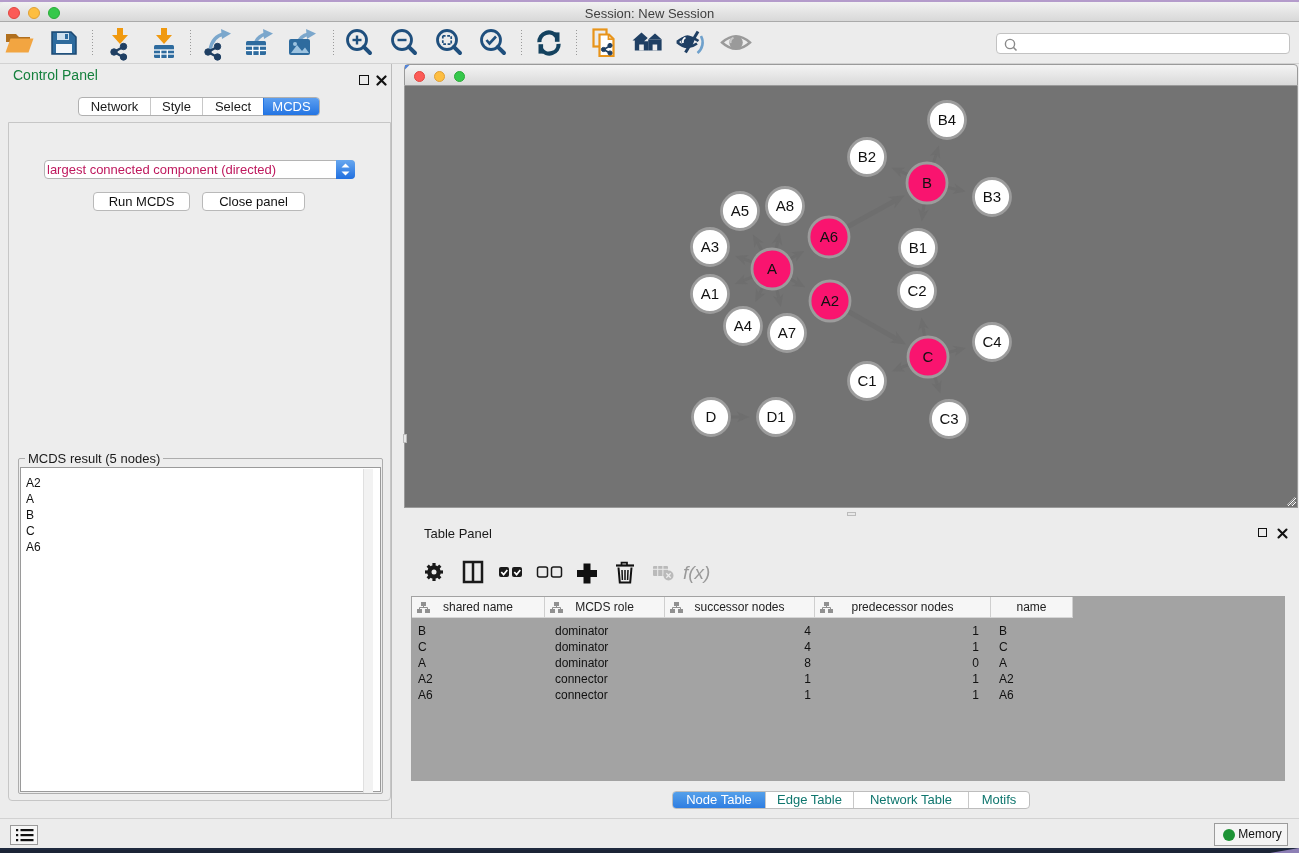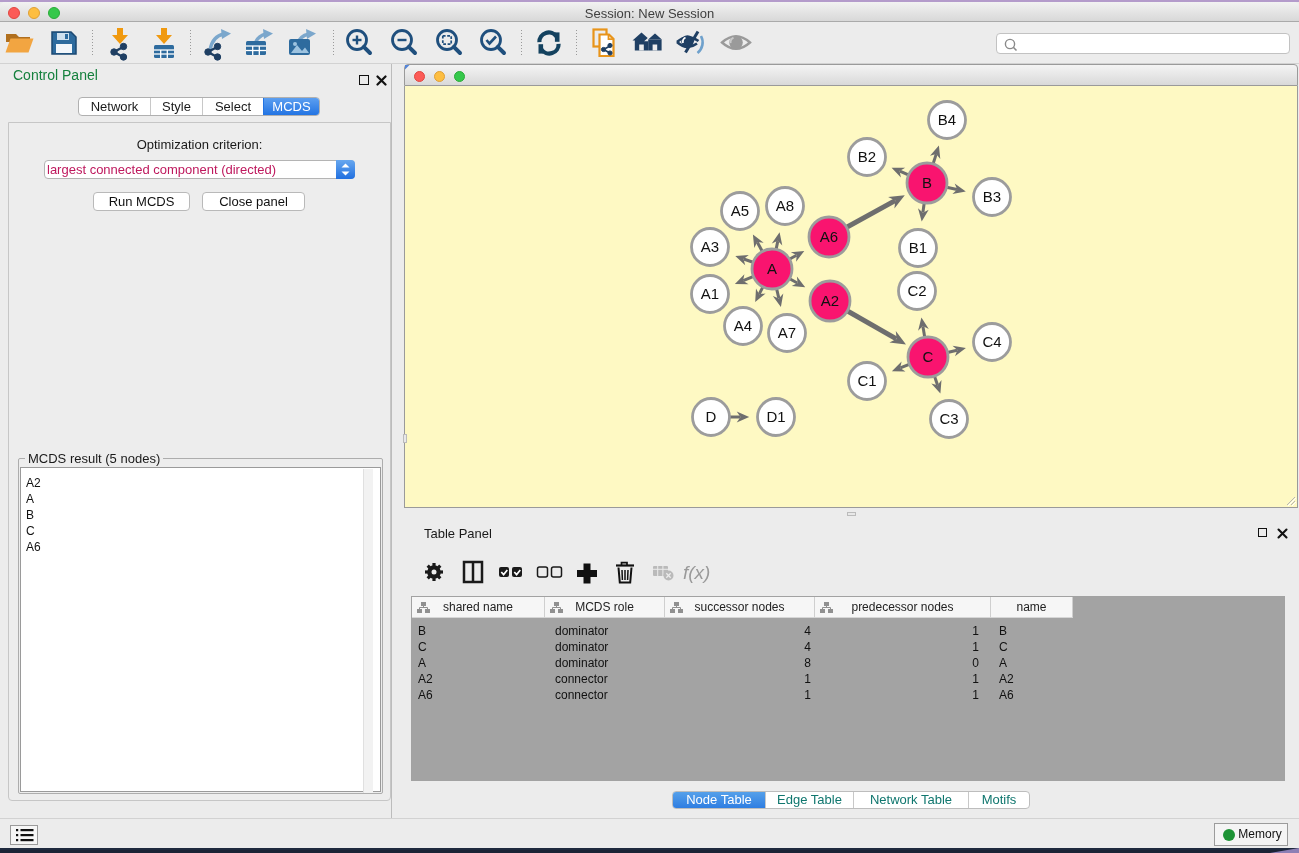--- a/index.html
+++ b/index.html
@@ -24,21 +24,21 @@
 #dd-cap{right:-1px;top:-1px;width:19px;height:19px;background:linear-gradient(#67a7ef,#2170e0);border-radius:0 4px 4px 0}
 .btn{position:absolute;top:69px;height:19px;background:#fff;border:1px solid #b9b9b9;border-radius:4px;font-size:13px;line-height:17px;text-align:center;color:#111}
 #fieldset{left:9px;top:335px;width:365px;height:336px;border:1px solid #adadad;border-radius:2px}
 #fs-legend{left:6px;top:-8px;background:#ededed;padding:0 3px;font-size:13px;color:#1a1a1a}
 #fs-list{left:1px;top:8px;width:361px;height:325px;background:#fff;border:1px solid #9a9a9a;font-size:12px;color:#111;padding:7px 0 0 5px;line-height:16px}
 #fs-scroll{right:7px;top:1px;width:10px;height:324px;background:#f2f2f2;border-left:1px solid #e0e0e0}
 #netwin{left:404px;top:0;width:894px;height:444px}
 #net-tb{left:0;top:0;width:894px;height:22px;background:linear-gradient(#f4f4f4,#d9d9d9);border:1px solid #9a9a9a;border-radius:4px 4px 0 0}
 #net-tb .tl{position:absolute;top:5.5px;width:11px;height:11px;border-radius:50%}
 #net-title{left:0;top:4px;width:894px;text-align:center;font-size:13px;color:#333}
-#net-body{left:0;top:22px;width:894px;height:422px;background:#fef9c3;border:1px solid #9a9a9a;border-top:none}
+#net-body{left:0;top:22px;width:894px;height:422px;background:#737373;border:1px solid #9a9a9a;border-top:none}
 #tablepanel{left:392px;top:458px;width:907px;height:290px}
 #tp-title{left:32px;top:4px;font-size:13px;color:#1a1a1a}
 #tp-table{left:19px;top:74px;width:874px;height:185px;background:#a3a3a3;border:1px solid #a2a2a2}
 .th{position:absolute;top:0;height:21px;background:#f6f6f6;border-right:1px solid #cfcfcf;border-bottom:1px solid #d6d6d6;font-size:12px;color:#222;text-align:center;line-height:21px}
 .tr{position:absolute;font-size:12px;color:#111;height:16px;line-height:16px}
 #bt-tabs{left:280px;top:269px;height:18px;display:flex;border:1px solid #bdbdbd;border-radius:4px;overflow:hidden;background:#fff}
 #bt-tabs div{font-size:13px;line-height:16px;color:#0f766e;text-align:center;border-left:1px solid #c8c8c8}
 #bt-tabs div:first-child{border-left:none}
 #bt-tabs div.sel{background:linear-gradient(#55a0ea,#2f7ee2);color:#fff;border-left-color:#2f7ee2}
 #statusbar{left:0;top:818px;width:1299px;height:30px;background:#ececec;border-top:1px solid #d2d2d2}
@@ -201,21 +201,20 @@
  <svg class="abs" style="left:376px;top:11px" width="11" height="11" viewBox="0 0 11 11">
         <path d="M1.5 1.5 L9.5 9.5 M9.5 1.5 L1.5 9.5" stroke="#111" stroke-width="2.2" stroke-linecap="round"></path>
       </svg>
  <div class="abs" id="cp-tabs">
   <div style="width:71px">Network</div>
         <div style="width:52px">Style</div>
         <div style="width:61px">Select</div>
         <div class="sel" style="width:56px">MCDS</div>
  </div>
  <div class="abs" id="cp-inset">
-  <div class="abs" id="opt-label">Optimization criterion:</div>
   <div class="abs" id="dropdown">largest connected component (directed)
    <div class="abs" id="dd-cap"><svg width="19" height="19" viewBox="0 0 19 19">
               <path d="M5.5 7.5 L9.5 3.5 L13.5 7.5 Z M5.5 11.5 L9.5 15.5 L13.5 11.5 Z" fill="#fff"></path>
             </svg></div>
   </div>
   <div class="btn" style="left:84px;width:97px">Run MCDS</div>
   <div class="btn" style="left:193px;width:103px">Close panel</div>
   <div class="abs" id="fieldset">
    <div class="abs" id="fs-legend">MCDS result (5 nodes)</div>
    <div class="abs" id="fs-list">A2<br>A<br>B<br>C<br>A6

